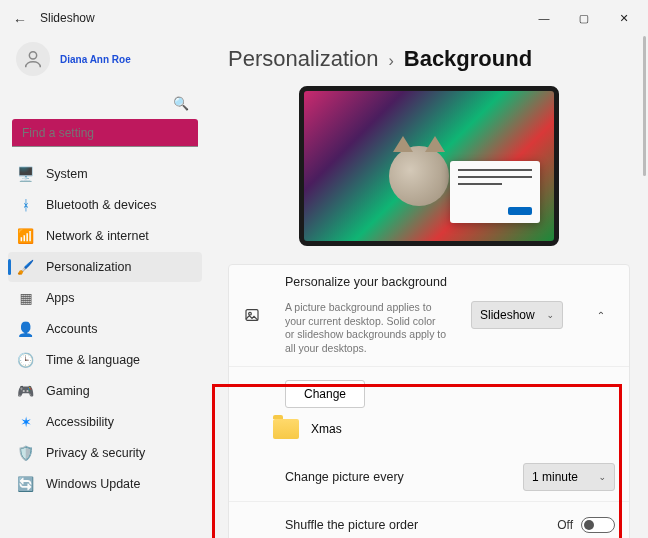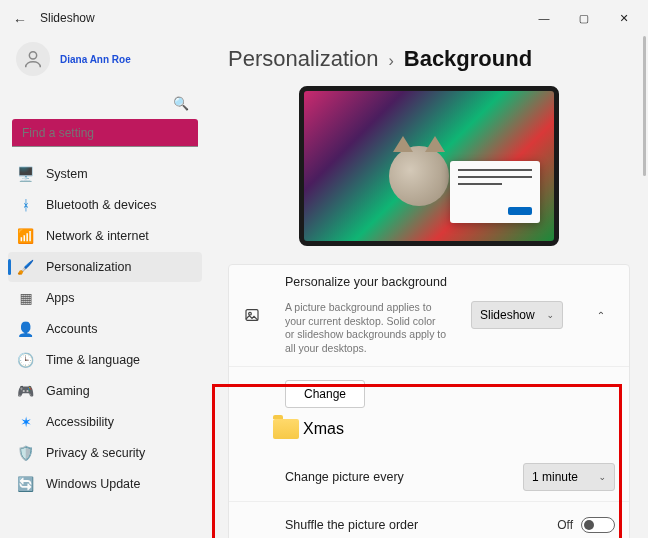--- a/index.html
+++ b/index.html
@@ -39,21 +39,21 @@
 .row { display: flex; align-items: center; padding: 10px 14px; min-height: 48px; gap: 24px; border-bottom: 1px solid #eee; }
 .row:last-child { border-bottom: none; }
 .row-icon { width: 18px; display:flex; align-items:center; justify-content:center; color:#444; }
 .row-text { flex: 1; }
 .row-title { font-size: 12.5px; color: #222; }
 .row-sub { font-size: 10.5px; color: #777; line-height: 1.3; margin-top: 12px; max-width: 230px; }
 .dropdown { min-width: 92px; height: 28px; border: 1px solid #ccc; border-radius: 3px; background: #e5e5e5; display: flex; align-items: center; justify-content: space-between; padding: 0 8px; font-size: 12px; cursor: pointer; }
 .chev { font-size: 9px; color: #555; margin-left: 8px; }
 .expand-btn { width: 28px; height: 28px; display:flex; align-items:center; justify-content:center; cursor:pointer; font-size:10px; color:#444; }
 .browse-btn { min-width: 80px; height: 28px; border: 1px solid #ccc; border-radius: 3px; background: #fff; font-size: 12px; display:flex; align-items:center; justify-content:center; cursor:pointer; }
-.folder-row { display:flex; align-items:center; gap:4px; padding: 4px 14px 14px 44px; font-size:16px; }
+.folder-row { display:flex; align-items:center; gap:12px; padding: 4px 14px 14px 44px; font-size:12px; }
 .folder-icon { width:26px; height:20px; background: linear-gradient(#ffd96b,#f7c948); border-radius:2px; position:relative; }
 .folder-icon::before { content:""; position:absolute; top:-4px; left:0; width:10px; height:4px; background:#f7c948; border-radius:2px 2px 0 0;}
 .toggle-wrap { display:flex; align-items:center; gap:8px; }
 .toggle-label { font-size: 12px; color:#333;text-align:right; }
 .toggle { width: 34px; height: 16px; border-radius: 8px; border:1px solid #666; background:#fff; position:relative; cursor:pointer; }
 .toggle::after { content:""; position:absolute; left:2px; top:2px; width:10px; height:10px; border-radius:50%; background:#555; }
 .highlight-box { position:absolute; border: 3px solid #e30000; pointer-events:none; }
 .scrollbar-thumb { position:absolute; right:2px; top:36px; width:3px; height:140px; background:#bbb; border-radius:2px; }
 </style>
 </head>

